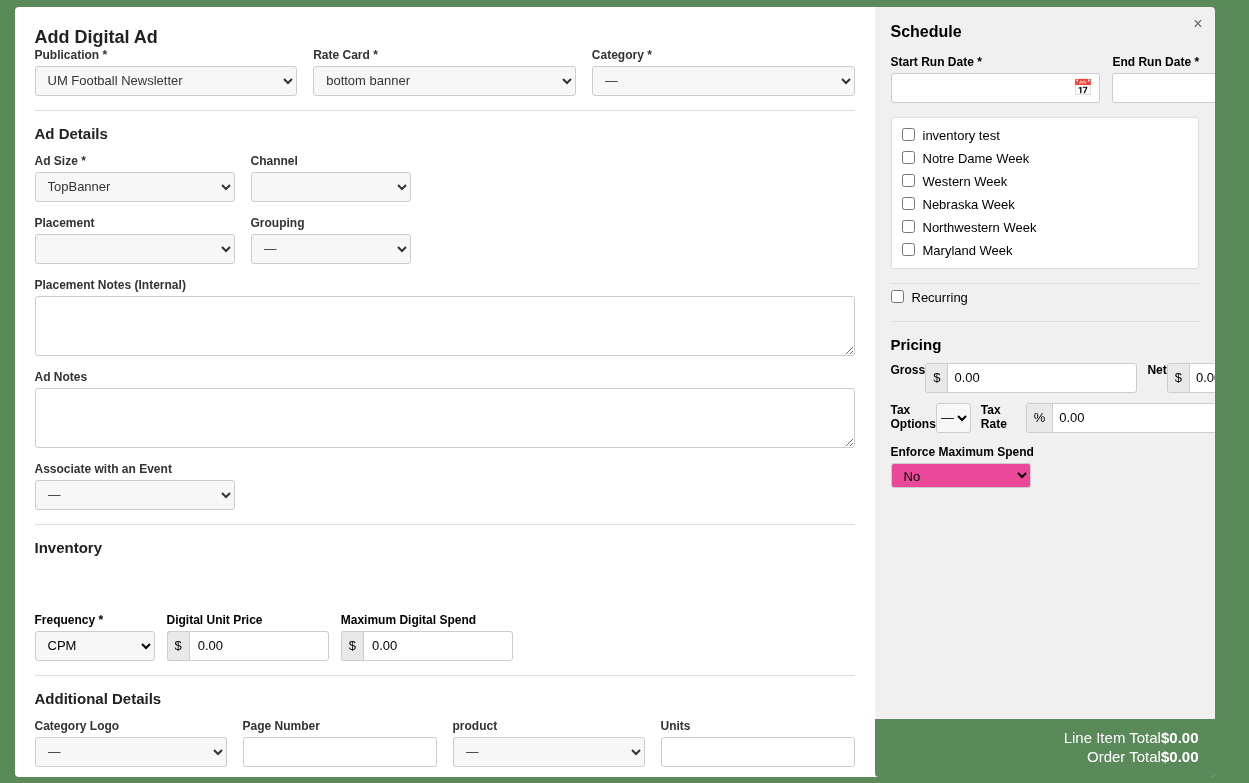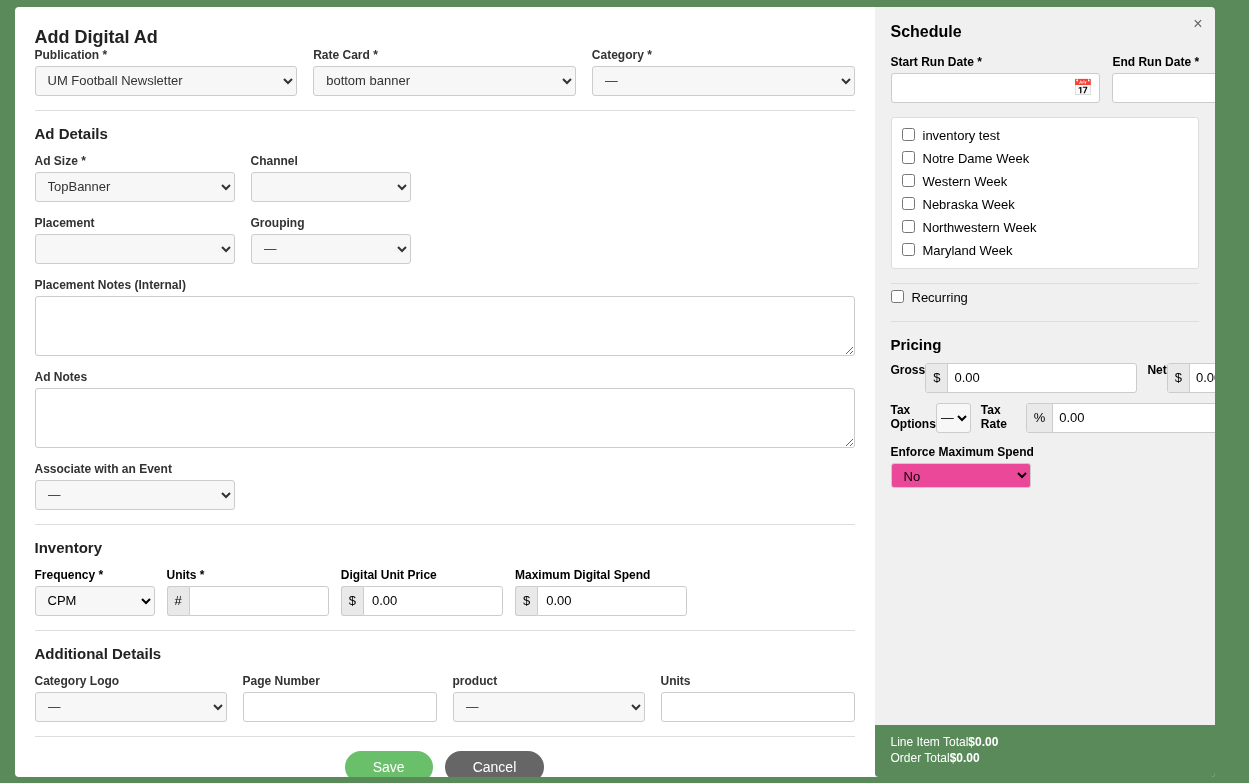--- a/index.html
+++ b/index.html
@@ -111,20 +111,21 @@
       margin-bottom: 14px;
     }
     .inv-group {
       display: flex;
       flex-direction: column;
     }
     .inv-group label {
       font-size: 12px;
       font-weight: bold;
       margin-bottom: 4px;
+      margin-top: 45px;
     }
     .input-prefix {
       display: flex;
       align-items: center;
     }
     .input-prefix .prefix {
       background: #e9e9e9;
       border: 1px solid #ccc;
       border-right: none;
       padding: 4px 7px;
@@ -317,22 +318,22 @@
       bottom: 0;
       left: 0;
       right: 0;
       background: #5a8a5a;
       color: #fff;
       padding: 10px 16px;
       border-radius: 0 0 4px 4px;
     }
     .total-line {
       display: flex;
-      justify-content: flex-start;
-      font-size: 12px;
+      justify-content: flex-end;
+      font-size: 15px;
       margin-bottom: 2px;
     }
     .total-line .amount {
       font-weight: bold;
     }
 
     
     .schedule-list::-webkit-scrollbar { width: 6px; }
     .schedule-list::-webkit-scrollbar-track { background: #f0f0f0; }
     .schedule-list::-webkit-scrollbar-thumb { background: #bbb; border-radius: 3px; }
@@ -422,27 +423,20 @@
     <div class="section-title">Inventory</div>
 
     <div class="inventory-row">
       <div class="inv-group">
         <label>Frequency *</label>
         <select style="height:30px; border:1px solid #ccc; border-radius:3px; padding:0 8px; background:#f7f7f7; font-size:13px; min-width:120px;">
           <option>CPM</option>
         </select>
       </div>
       <div class="inv-group">
-        <label>Units *</label>
-        <div class="input-prefix">
-          <span class="prefix">#</span>
-          <input type="text" style="width: 140px;">
-        </div>
-      </div>
-      <div class="inv-group">
         <label>Digital Unit Price</label>
         <div class="input-prefix">
           <span class="prefix">$</span>
           <input type="text" style="width: 140px;" value="0.00">
         </div>
       </div>
       <div class="inv-group">
         <label>Maximum Digital Spend</label>
         <div class="input-prefix">
           <span class="prefix">$</span>

